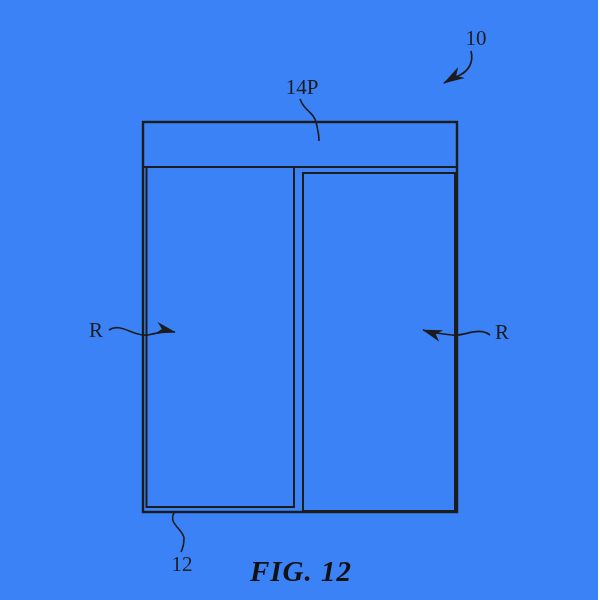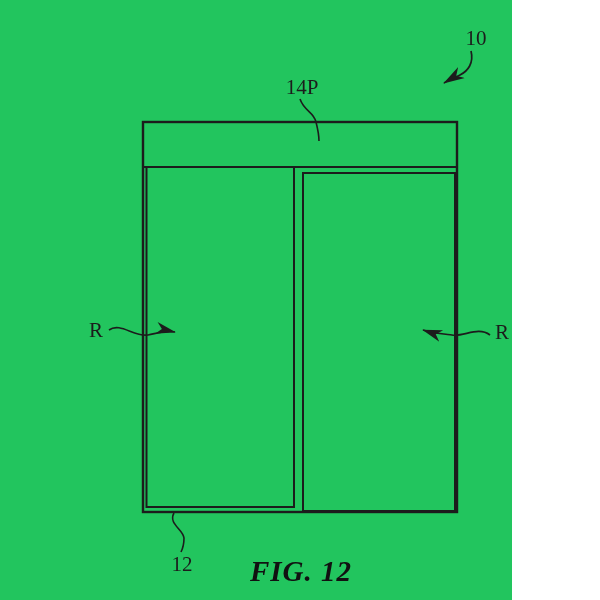--- a/index.html
+++ b/index.html
@@ -6,23 +6,23 @@
     margin: 0;
     padding: 0;
     width: 600px;
     height: 600px;
     background: #ffffff;
     overflow: hidden;
     font-family: "Liberation Serif", serif;
   }
   .figure-wrap {
     position: relative;
-    width: 512px;
+    width: 598px;
     height: 600px;
-    background: #22c55e;
+    background: #3b82f6;
     text-decoration: underline;
   }
   svg {
     display: block;
   }
   .ref-label {
     font-family: "Liberation Serif", serif;
     font-size: 21px;
     fill: #1c1c1c;
   }

